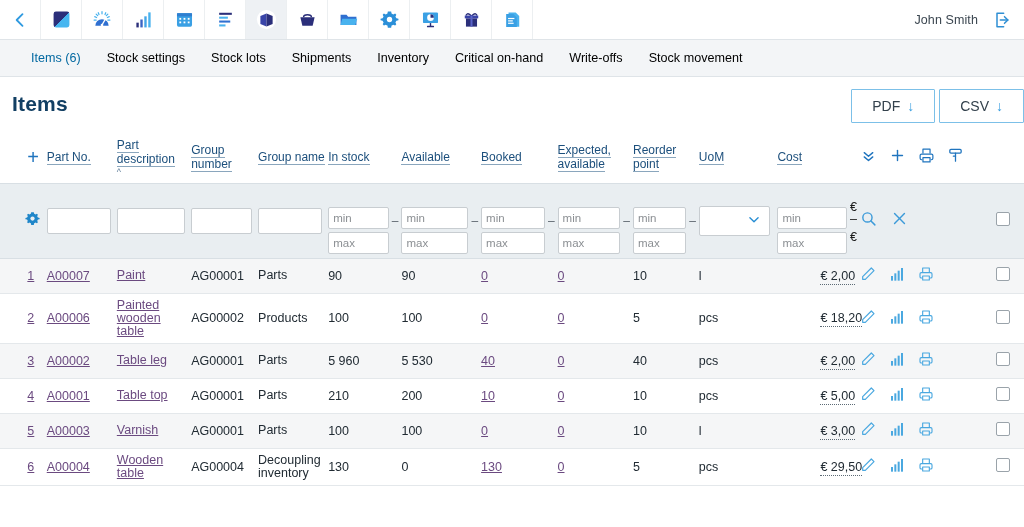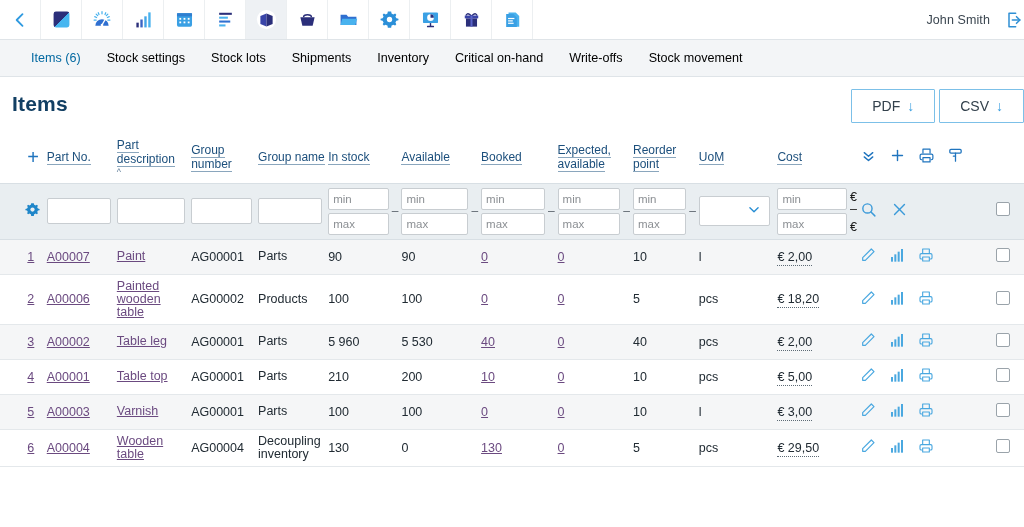--- a/index.html
+++ b/index.html
@@ -28,20 +28,21 @@
     border-right: 1px solid #eceff1;
     cursor: pointer;
   }
   .nav-cell:first-child { border-right: 1px solid #eceff1; }
   .nav-cell.active { background: #eef1f4; }
   .nav-cell svg { display: block; }
 
   .appbar-right {
     margin-left: auto;
     display: flex; align-items: center;
+    padding-right: 12px;
     gap: 14px;
   }
   .user-name {
     font-size: 12.5px;
     color: #3b4650;
     letter-spacing: .1px;
   }
   .logout-btn { cursor: pointer; display: flex; align-items: center; }
 
   
@@ -149,21 +150,21 @@
     border: 1px solid #c8cdd1;
     background: #fff;
     border-radius: 2px;
     font-size: 12px;
     font-family: "Liberation Sans", sans-serif;
     padding: 0 5px;
     color: #333;
     outline: none;
   }
   .minmax { display: flex; align-items: center; gap: 3px; }
-  .minmax-stack { display: flex; flex-direction: column; gap: 3px; flex: 1 1 auto; min-width: 0; }
+  .minmax-stack { display: flex; flex-direction: column; gap: 3px; flex: 1 1 auto; min-width: 0; margin-top: 19px; }
   .mm {
     height: 22px;
     border: 1px solid #c8cdd1;
     background: #fff;
     border-radius: 2px;
     font-size: 11.5px;
     font-family: "Liberation Sans", sans-serif;
     padding: 0 4px;
     color: #333;
     outline: none;
@@ -208,20 +209,21 @@
     color: #6b4a80;
     text-decoration: underline;
     cursor: pointer;
   }
   .neg { color: #e0323c; }
   .cost {
     border-bottom: 1px dotted #5c6a75;
     cursor: pointer;
     padding-bottom: 1px;
     white-space: nowrap;
+    margin-left: 43px;
   }
   .rowicons { display: flex; align-items: center; gap: 13px; }
   .cb {
     width: 14px; height: 14px;
     border: 1px solid #9aa3aa;
     background: #fff;
     border-radius: 2px;
     display: inline-block;
     cursor: pointer;
   }

